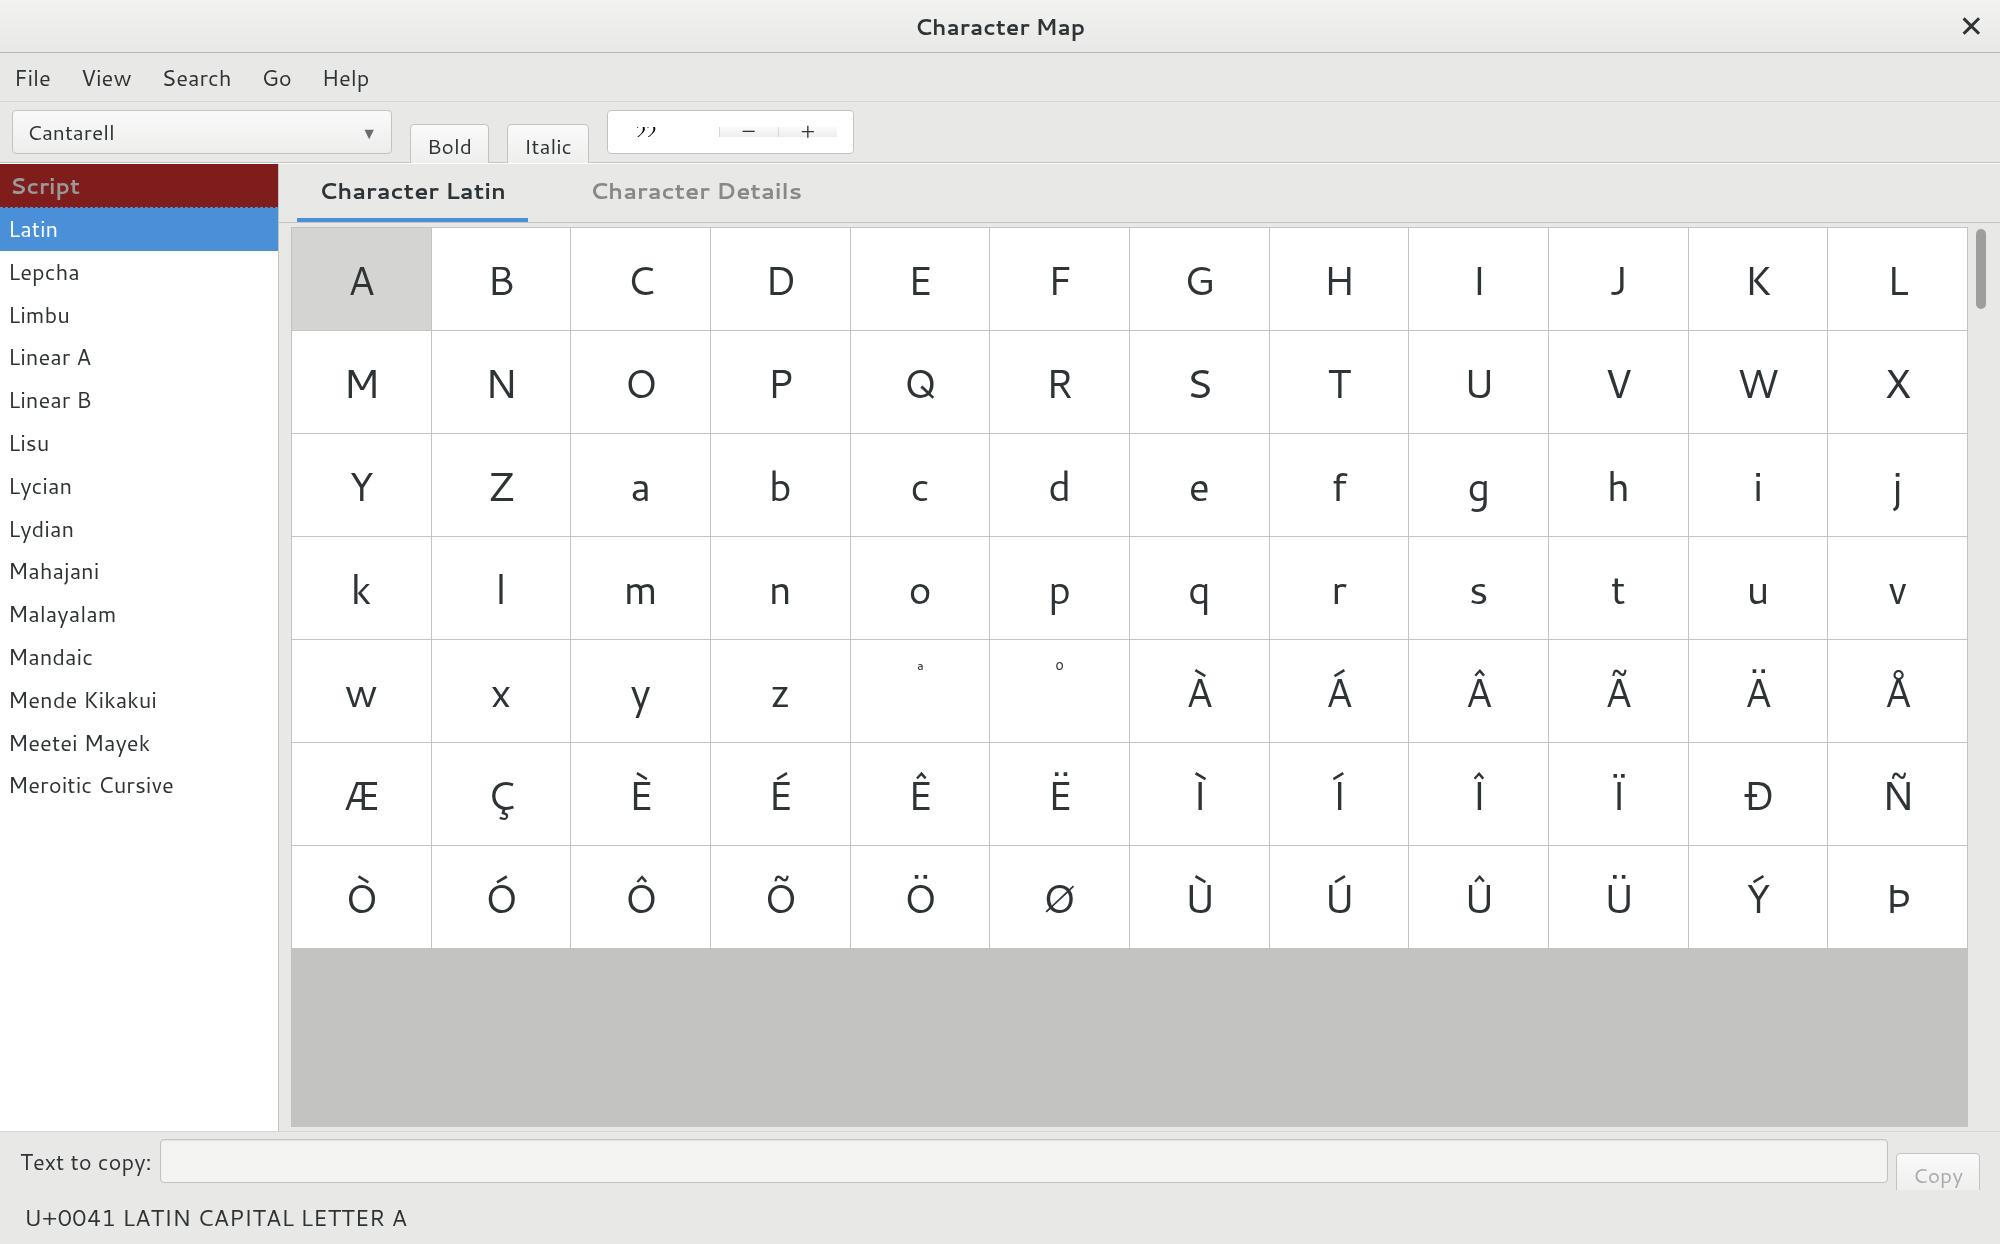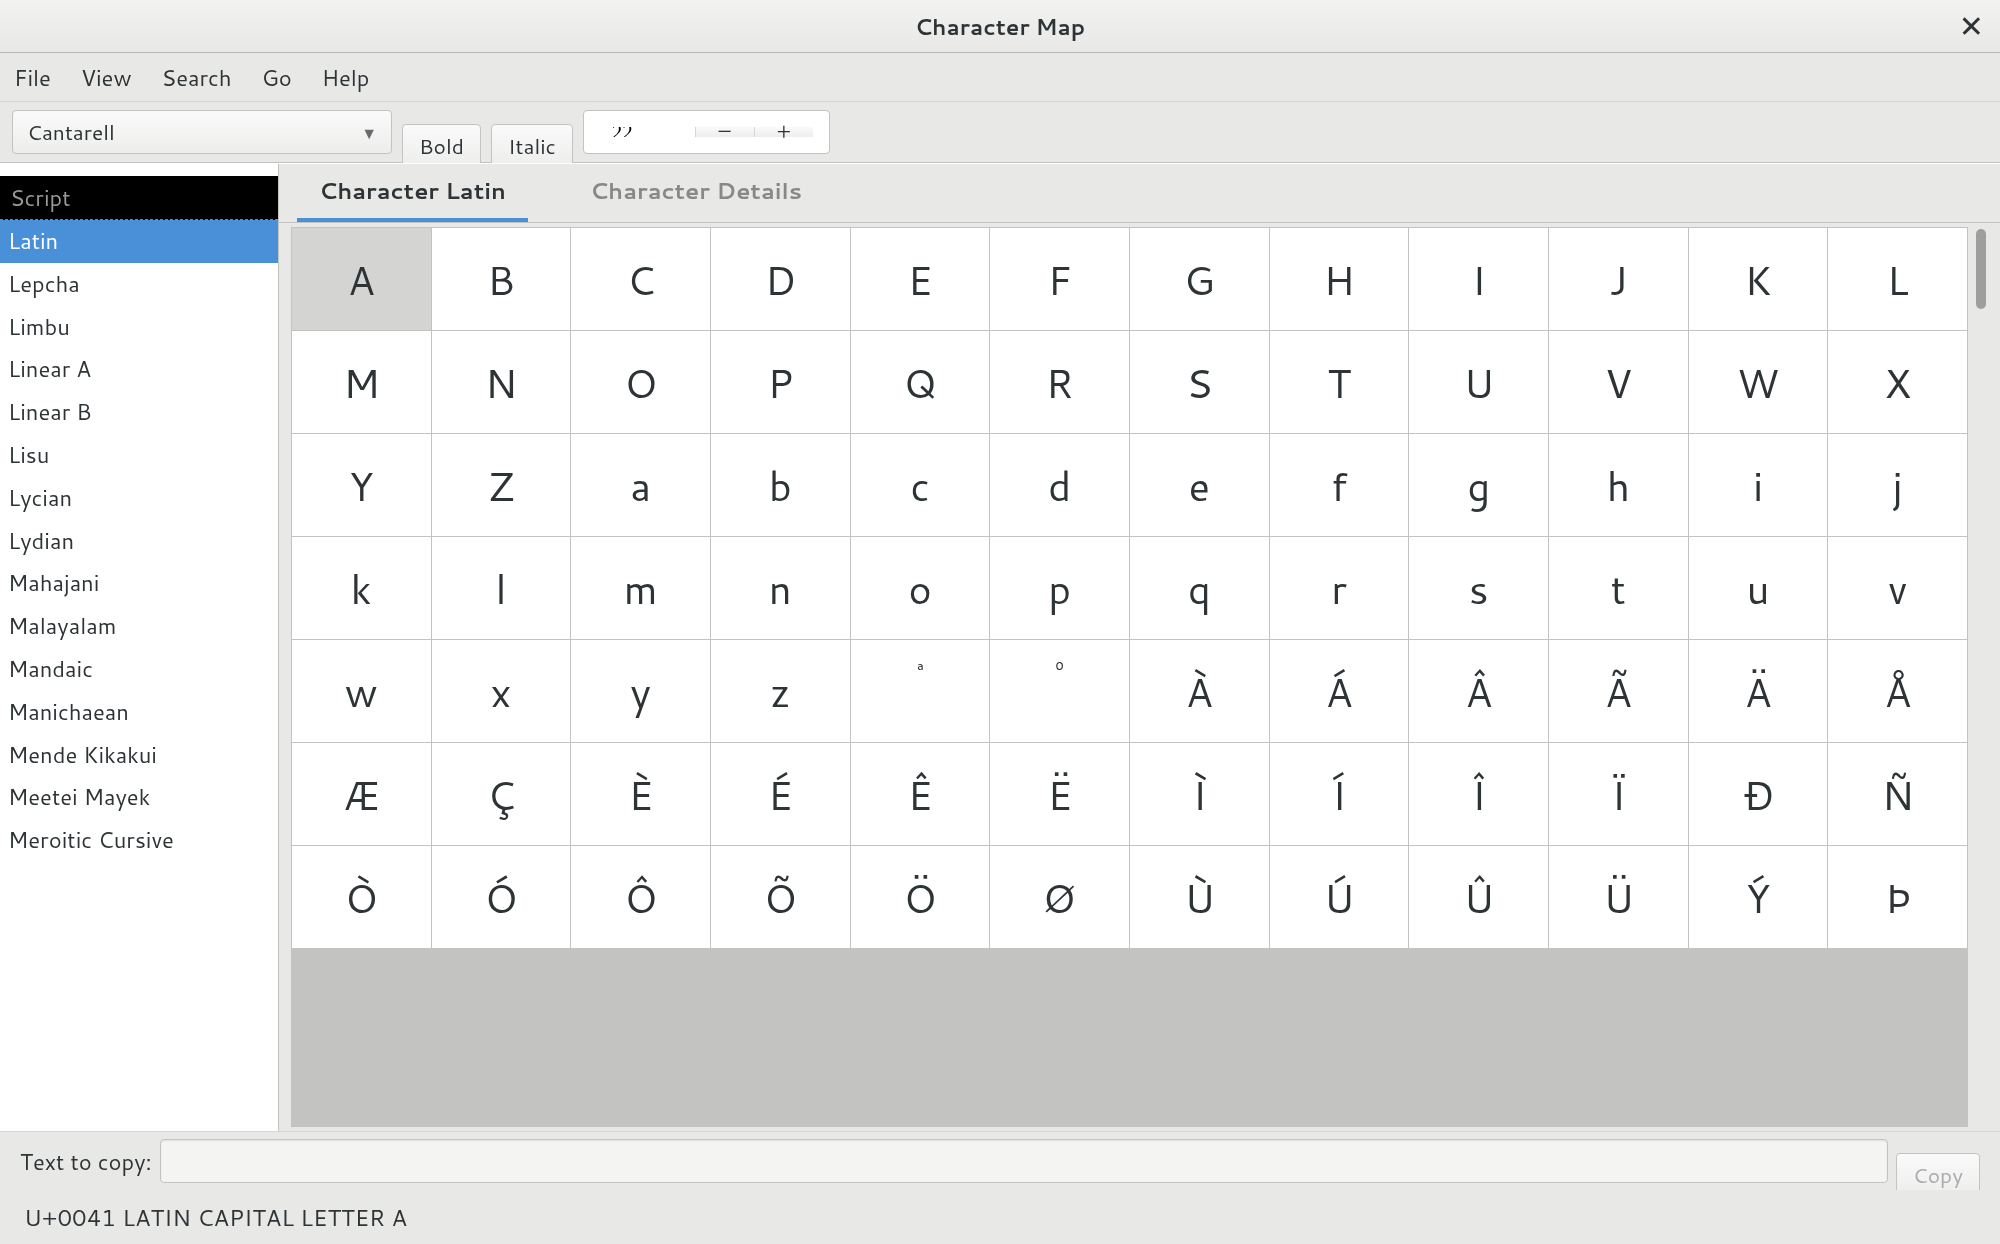--- a/index.html
+++ b/index.html
@@ -60,21 +60,21 @@
     background:var(--bg);
     border-bottom:1px solid var(--border-light);
     font-size:22px;
   }
   .menubar .item{cursor:pointer;}
   
   .toolbar{
     height:60px;
     display:flex;
     align-items:center;
-    gap:10px;
+    gap:18px;
     padding:0 12px;
     background:var(--bg);
     border-bottom:1px solid var(--border);
   }
   .btn, .combo, .spin{
     background:linear-gradient(to bottom,#fafafa,#ededec);
     border:1px solid var(--border);
     border-radius:4px;
     height:44px;
     box-sizing:border-box;
@@ -133,24 +133,23 @@
     background:#fff;
     border-right:1px solid var(--border);
     display:flex;
     flex-direction:column;
     min-height:0;
   }
   .sidebar .header{
     padding:6px 10px;
     color:#999;
     font-size:22px;
-    font-weight:400;
+    font-weight:700;
     border-bottom:1px dashed var(--sel-bg);
-    background:#000000;
-    margin-top:12px;
+    background:#7f1d1d;
   }
   .sidebar .list{
     flex:1;
     overflow:auto;
   }
   .sidebar .row{
     padding:6px 8px;
     font-size:22px;
     cursor:pointer;
     white-space:nowrap;
@@ -305,21 +304,20 @@
         <div class="row">Lepcha</div>
         <div class="row">Limbu</div>
         <div class="row">Linear A</div>
         <div class="row">Linear B</div>
         <div class="row">Lisu</div>
         <div class="row">Lycian</div>
         <div class="row">Lydian</div>
         <div class="row">Mahajani</div>
         <div class="row">Malayalam</div>
         <div class="row">Mandaic</div>
-        <div class="row">Manichaean</div>
         <div class="row">Mende Kikakui</div>
         <div class="row">Meetei Mayek</div>
         <div class="row">Meroitic Cursive</div>
       </div>
   </div>
   <div class="rightpane">
     <div class="tabs" id="tabs">
         <div class="tab active">Character Latin</div>
         <div class="tab">Character Details</div>
       </div>

